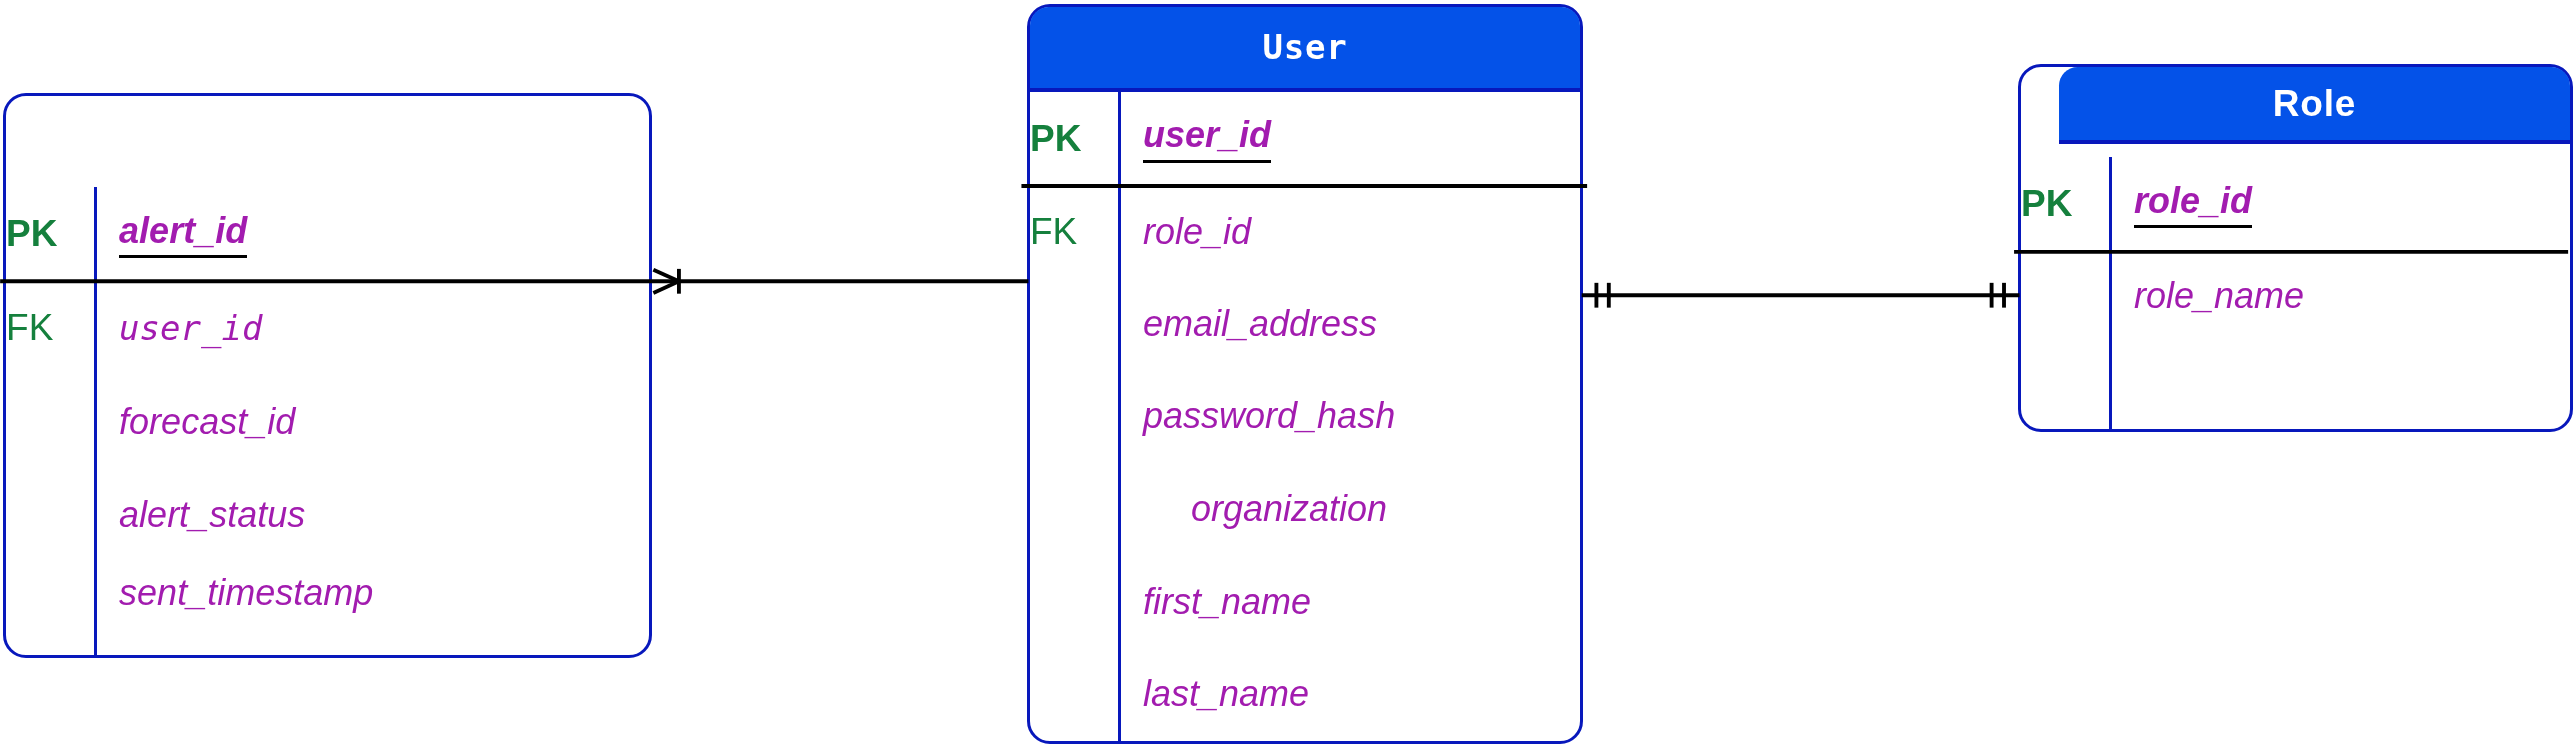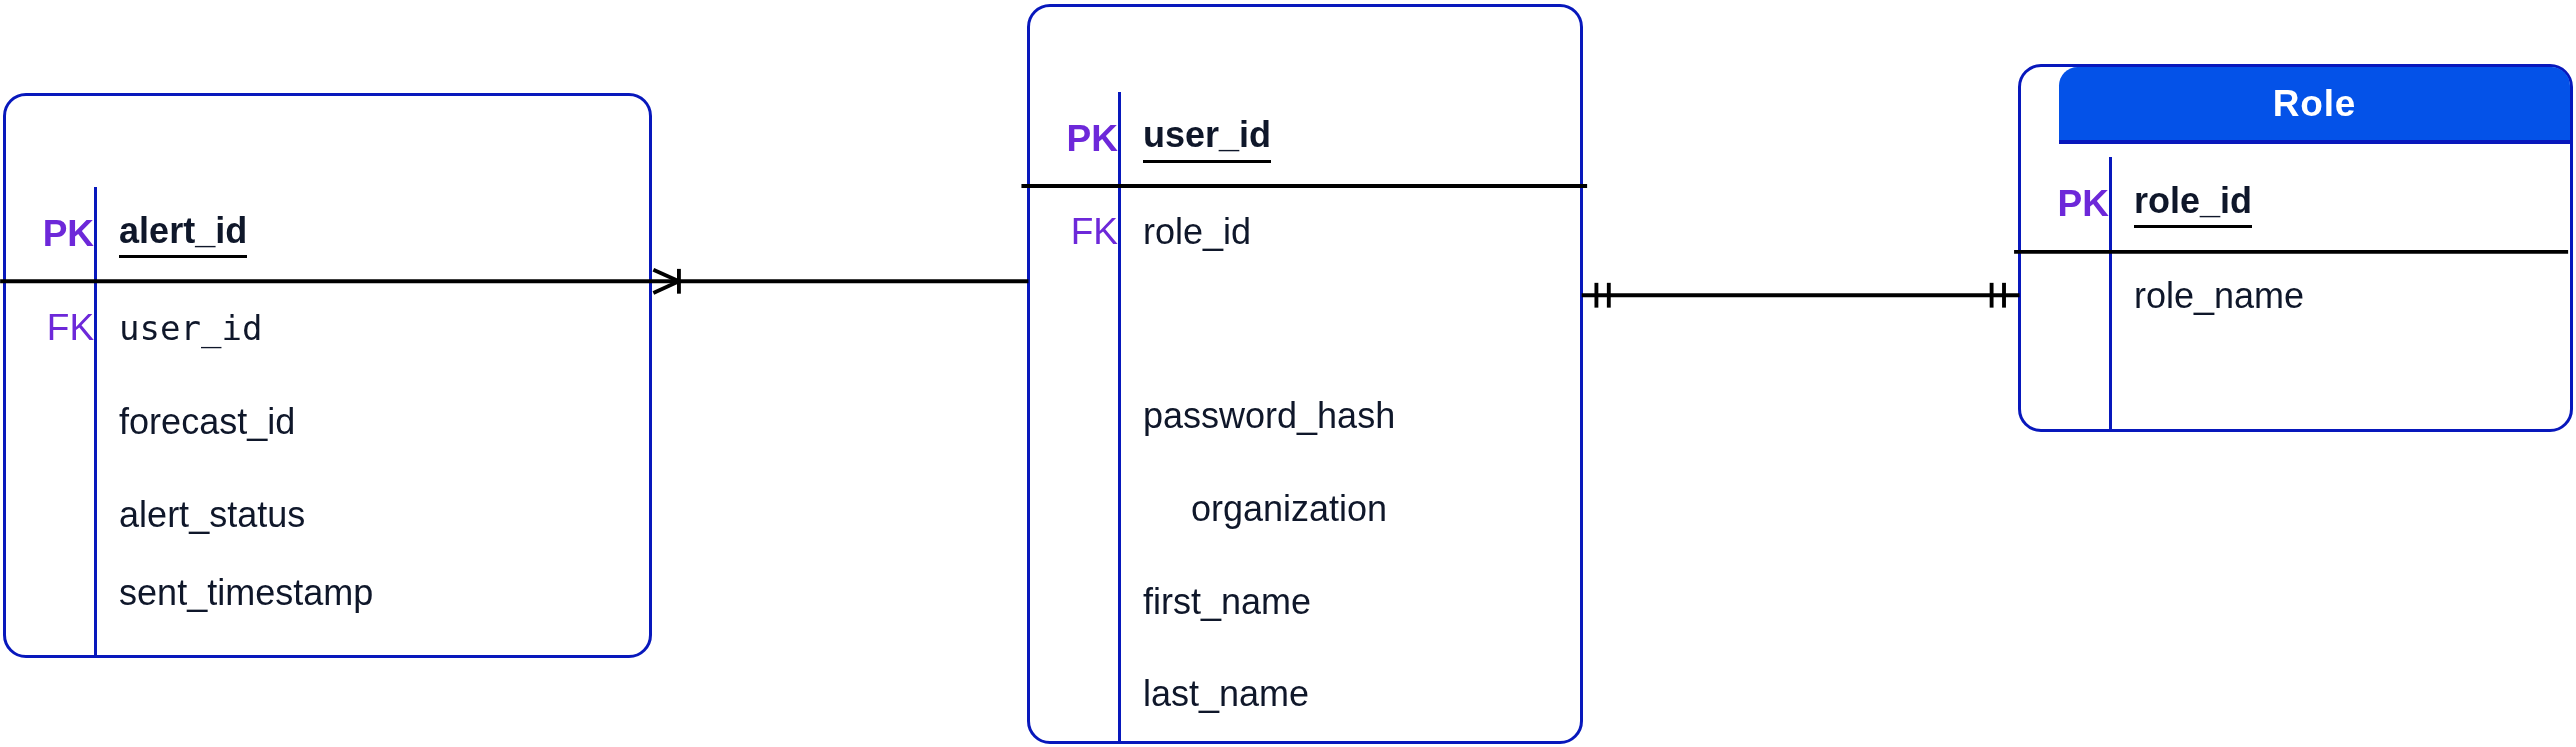--- a/index.html
+++ b/index.html
@@ -49,30 +49,31 @@
   }
   .row {
     position: absolute;
     left: 0; right: 0;
     display: flex;
     align-items: center;
   }
   .key-cell {
     flex: none;
     width: 88px;
-    text-align: right;
+    text-align: left;
     font-size: 37px;
-    color: #6d28d9;
+    color: #15803d;
   }
   .key-cell.pk { font-weight: bold; }
   .attr-cell {
     margin-left: 25px;
     font-size: 36px;
-    color: #0f172a;
+    color: #a21caf;
     white-space: nowrap;
+    font-style: italic;
   }
   .attr-cell.pk {
     font-weight: bold;
     border-bottom: 3.9px solid #000;
     padding-bottom: 3.9px;
   }
   .attr-cell.mono {
     font-family: "DejaVu Sans Mono", monospace;
     font-size: 34px;
   }
@@ -114,29 +115,36 @@
       <span class="key-cell"></span>
       <span class="attr-cell">alert_status</span>
     </div>
     <div class="row" style="top:450px; height:93px;">
       <span class="key-cell"></span>
       <span class="attr-cell">sent_timestamp</span>
     </div>
   </div>
 
   <div class="erd-table" style="left:1027px; top:3.9px; width:556px; height:740px;">
+    <div class="tbl-header" style="height:85px;">
+      <span class="tbl-title mono">User</span>
+    </div>
     <div class="col-sep" style="left:88px; top:85px;"></div>
 
     <div class="row" style="top:85px; height:94px;">
       <span class="key-cell pk">PK</span>
       <span class="attr-cell pk">user_id</span>
     </div>
     <div class="row" style="top:179px; height:92px;">
       <span class="key-cell">FK</span>
       <span class="attr-cell">role_id</span>
+    </div>
+    <div class="row" style="top:271px; height:92px;">
+      <span class="key-cell"></span>
+      <span class="attr-cell">email_address</span>
     </div>
     <div class="row" style="top:363px; height:92px;">
       <span class="key-cell"></span>
       <span class="attr-cell">password_hash</span>
     </div>
     <div class="row" style="top:456px; height:92px;padding-left:48px;">
       <span class="key-cell"></span>
       <span class="attr-cell">organization</span>
     </div>
     <div class="row" style="top:549px; height:92px;">

